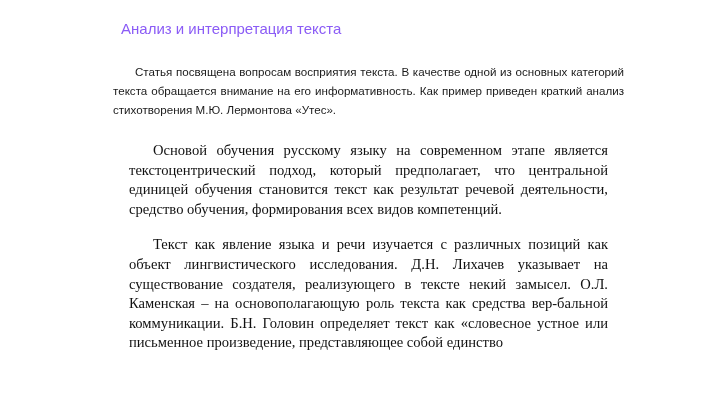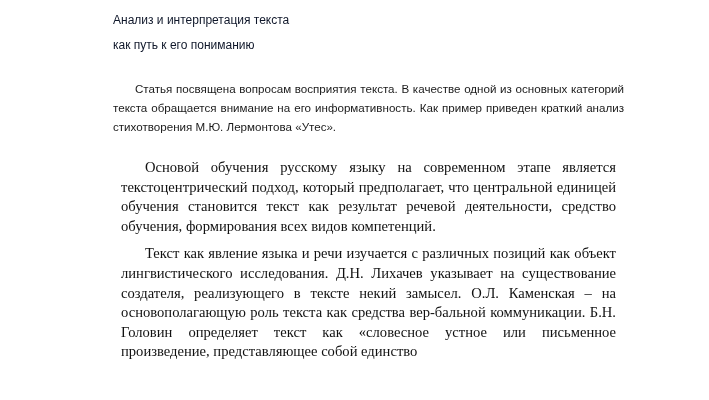--- a/index.html
+++ b/index.html
@@ -14,25 +14,25 @@
   }
   .page {
     position: relative;
     width: 709px;
     height: 400px;
     box-sizing: border-box;
     padding: 8px 85px 0 113px;
   }
   .title {
     font-family: "Liberation Sans", sans-serif;
-    font-size: 12px;
+    font-size: 15px;
     line-height: 25px;
-    color: #0f172a;
+    color: #8b5cf6;
     font-weight: 400;
-    margin: 0;
+    margin: 8px;
   }
   .title div {
     white-space: nowrap;
   }
   .abstract {
     margin-top: 21px;
     font-family: "Liberation Sans", sans-serif;
     font-size: 11.6px;
     line-height: 19px;
     color: #1a1a1a;
@@ -49,35 +49,34 @@
   }
   .body-text {
     margin-top: 22px;
     font-family: "Liberation Serif", serif;
     font-size: 14.6px;
     line-height: 19.6px;
     color: #111111;
     text-align: justify;
   }
   .body-text p {
-    margin: 8px;
+    margin: 16px;
     text-indent: 24px;
   }
   .body-text p.tight {
     text-indent: 24px;
   }
 </style>
 </head>
 <body>
 
 <div class="page">
 
   <div class="title">
     <div>Анализ и интерпретация текста</div>
-    <div>как путь к его пониманию</div>
   </div>
 
   <div class="abstract">
     <p class="indent">Статья посвящена вопросам восприятия текста. В качестве одной из основных категорий текста обращается внимание на его информативность. Как пример приведен краткий анализ стихотворения М.Ю. Лермонтова «Утес».</p>
   </div>
 
   <div class="body-text">
     <p>Основой обучения русскому языку на современном этапе является текстоцентрический подход, который предполагает, что центральной единицей обучения становится текст как результат речевой деятельности, средство обучения, формирования всех видов компетенций.</p>
     <p class="tight">Текст как явление языка и речи изучается с различных позиций как объект лингвистического исследования. Д.Н. Лихачев указывает на существование создателя, реализующего в тексте некий замысел. О.Л. Каменская – на основополагающую роль текста как средства вер-бальной коммуникации. Б.Н. Головин определяет текст как «словесное устное или письменное произведение, представляющее собой единство</p>
   </div>

